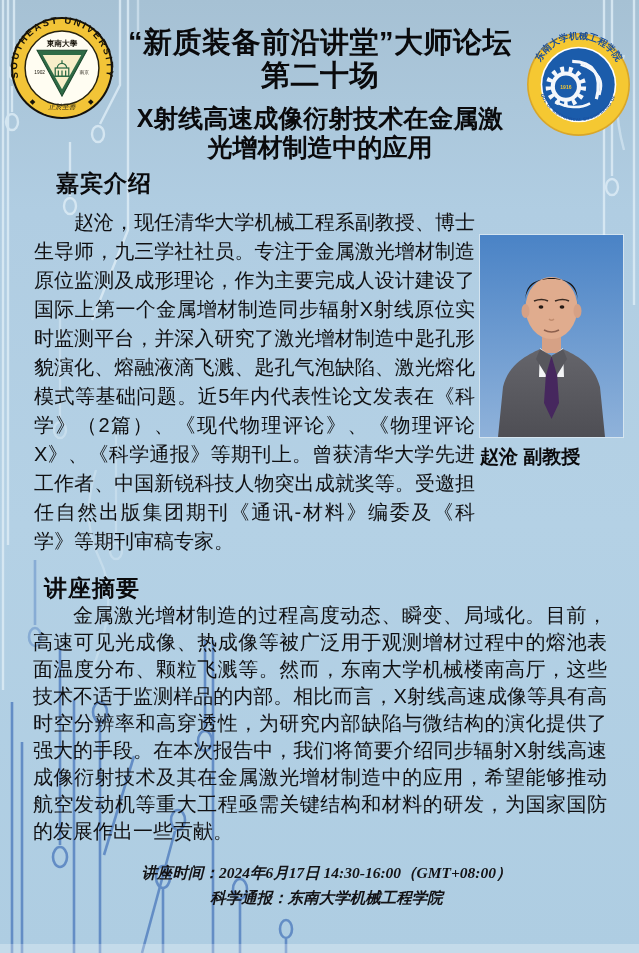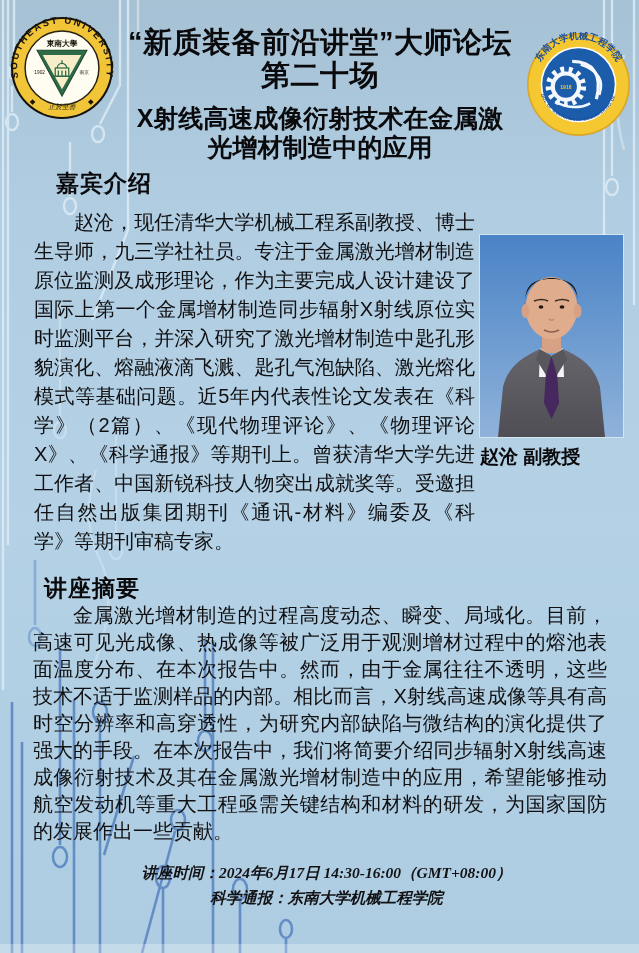--- a/index.html
+++ b/index.html
@@ -194,21 +194,21 @@
       </g>
       <ellipse cx="61" cy="72" rx="2.4" ry="1.8" fill="#241a14"></ellipse>
       <ellipse cx="82" cy="72" rx="2.4" ry="1.8" fill="#241a14"></ellipse>
       <path d="M64,95 q7.5,4 15,0" stroke="#8c5f4c" stroke-width="1.6" fill="none"></path>
       <path d="M69,84 q2.5,2.5 5,0" stroke="#c08c6e" stroke-width="1.4" fill="none"></path>
     </svg>
     <div id="photo-caption">赵沧 副教授</div>
   </div>
 
   <div id="abstract-heading" class="section-heading">讲座摘要</div>
-  <div id="abstract-text">金属激光增材制造的过程高度动态、瞬变、局域化。目前，高速可见光成像、热成像等被广泛用于观测增材过程中的熔池表面温度分布、在本次报告中。然而，由于金属往往不透明，这些技术不适于监测样品的内部。相比而言，X射线高速成像等具有高时空分辨率和高穿透性，为研究内部缺陷与微结构的演化提供了强大的手段。在本次报告中，我们将简要介绍同步辐射X射线高速成像衍射技术及其在金属激光增材制造中的应用，希望能够推动航空发动机等重大工程亟需关键结构和材料的研发，为国家国防的发展作出一些贡献。</div>
+  <div id="abstract-text">金属激光增材制造的过程高度动态、瞬变、局域化。目前，高速可见光成像、热成像等被广泛用于观测增材过程中的熔池表面温度分布、颗粒飞溅等。然而，东南大学机械楼南高厅，这些技术不适于监测样品的内部。相比而言，X射线高速成像等具有高时空分辨率和高穿透性，为研究内部缺陷与微结构的演化提供了强大的手段。在本次报告中，我们将简要介绍同步辐射X射线高速成像衍射技术及其在金属激光增材制造中的应用，希望能够推动航空发动机等重大工程亟需关键结构和材料的研发，为国家国防的发展作出一些贡献。</div>
 
   <div id="footer">
     <div>讲座时间：2024年6月17日 14:30-16:00（GMT+08:00）</div>
     <div>科学通报：东南大学机械工程学院</div>
   </div>
 
   <div id="bottom-strip"></div>
 </div>
 
 </body></html>

